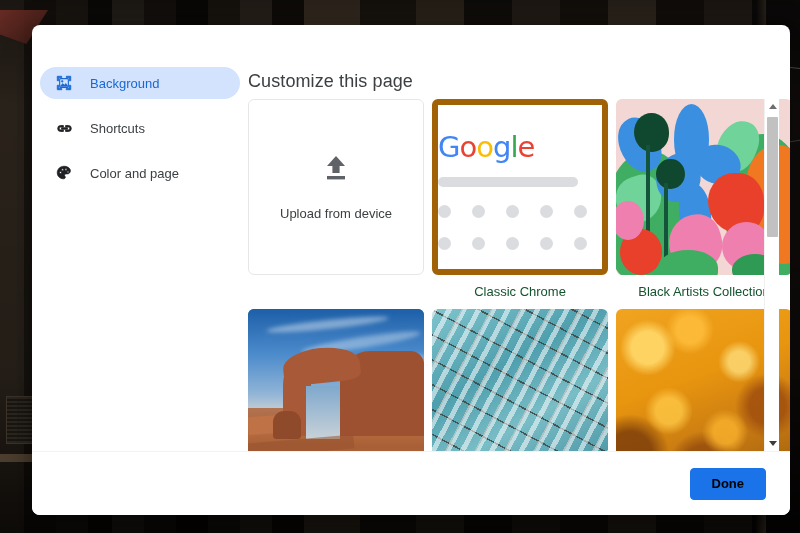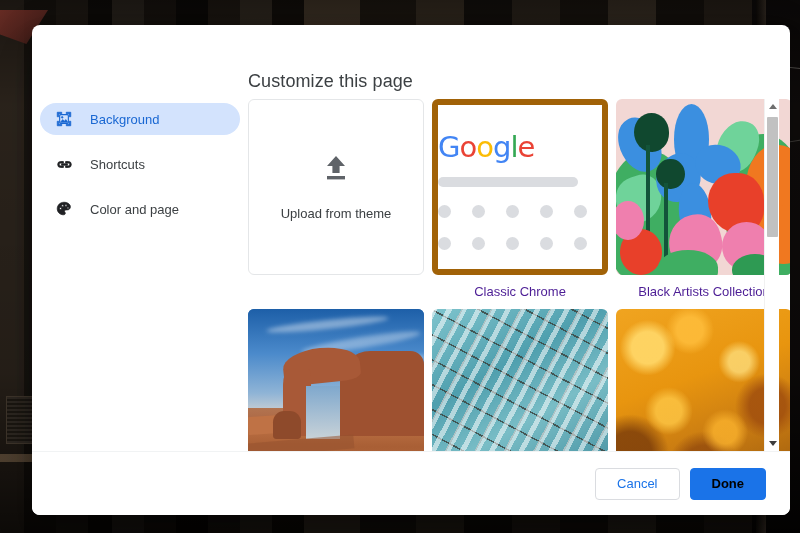--- a/index.html
+++ b/index.html
@@ -87,21 +87,21 @@
     position: absolute;
     left: 0; right: 0; top: 0;
     height: 426px;
     display: flex;
   }
 
   
   .sidebar {
     width: 216px;
     flex: 0 0 216px;
-    padding-top: 78px;
+    padding-top: 42px;
   }
   .side-item {
     display: flex;
     align-items: center;
     height: 32px;
     margin: 0 8px 0 8px;
     padding: 0 14px;
     border-radius: 16px;
     cursor: pointer;
     color: #3c4043;
@@ -155,21 +155,21 @@
     justify-content: center;
   }
   .upload-icon { margin-bottom: 20px; }
   .upload-text {
     font-size: 13px;
     color: #3c4043;
   }
   .tile-caption {
     margin-top: 9px;
     font-size: 13px;
-    color: #4c1d95;
+    color: #14532d;
     text-align: center;
     white-space: nowrap;
     overflow: hidden;
     text-overflow: ellipsis;
   }
 
   
   .tile.classic {
     border: 6px solid #a16207;
     background: #ffffff;
@@ -368,21 +368,21 @@
       <div class="tiles-grid">
 
         <div class="tile-cell">
           <div class="tile upload">
             <span class="upload-icon">
               <svg width="26" height="28" viewBox="0 0 26 28">
                 <path d="M13 2 L22 12 H16.6 V19 H9.4 V12 H4 Z" fill="#5f6368"></path>
                 <rect x="4" y="22" width="18" height="3.4" fill="#5f6368"></rect>
               </svg>
             </span>
-            <span class="upload-text">Upload from theme</span>
+            <span class="upload-text">Upload from device</span>
           </div>
         </div>
 
         <div class="tile-cell">
           <div class="tile classic">
             <div class="cc-logo">
               <span style="color:#4285F4">G</span><span style="color:#EA4335">o</span><span style="color:#FBBC05">o</span><span style="color:#4285F4">g</span><span style="color:#34A853">l</span><span style="color:#EA4335">e</span>
             </div>
             <div class="cc-searchbar"></div>
             <div class="cc-dotrow">
@@ -469,16 +469,15 @@
           </div>
         <div class="sb-thumb"></div>
         <div class="sb-arrow down">
             <span></span>
           </div>
       </div>
     </div>
   </div>
 
   <div class="dlg-footer">
-    <button class="btn btn-cancel">Cancel</button>
     <button class="btn btn-done">Done</button>
   </div>
 </div>
 
 </body></html>

